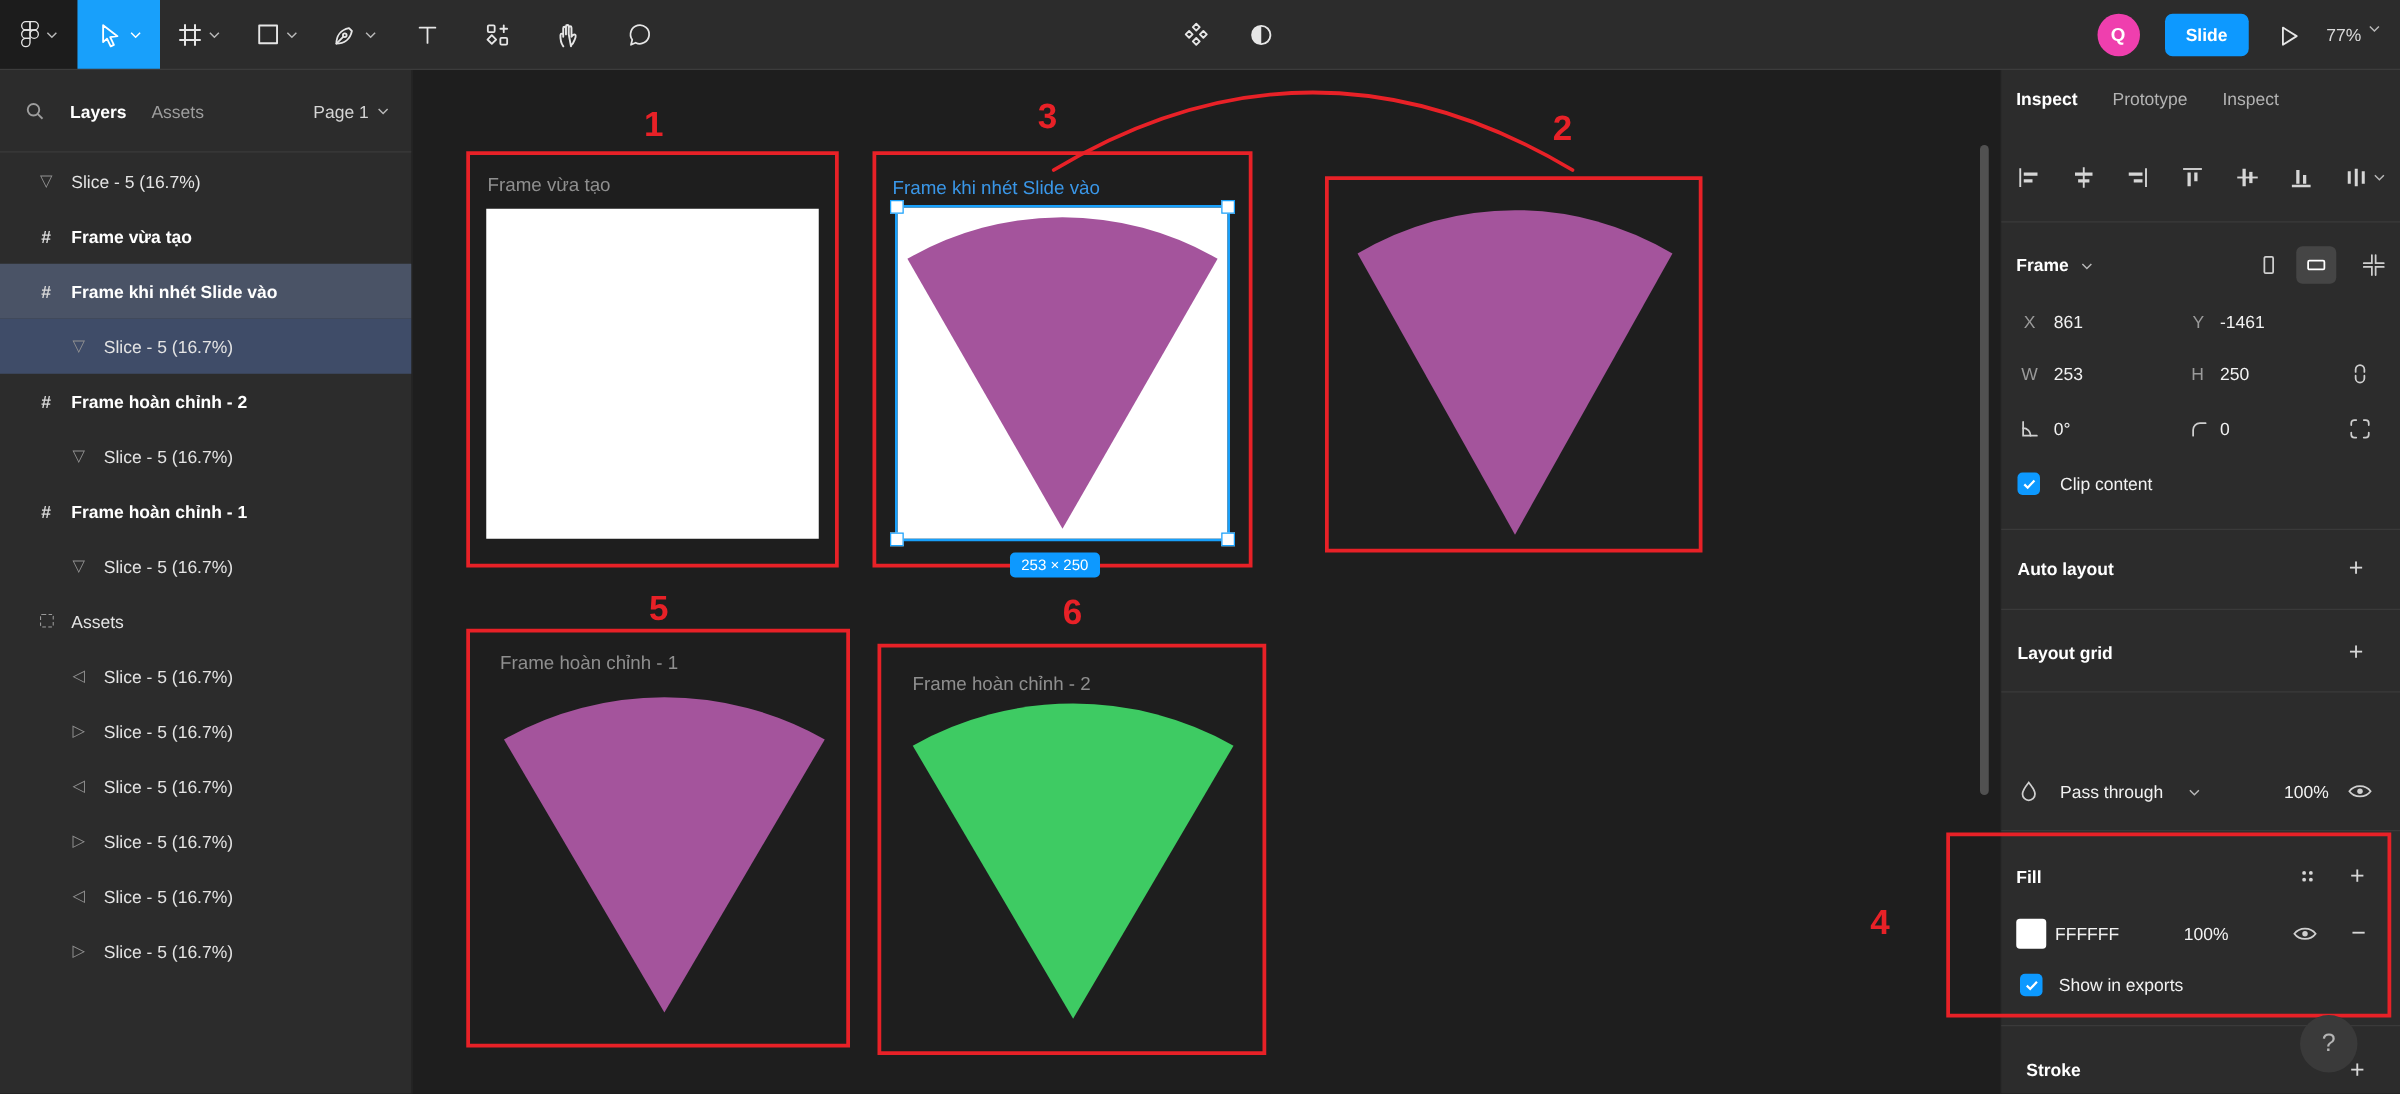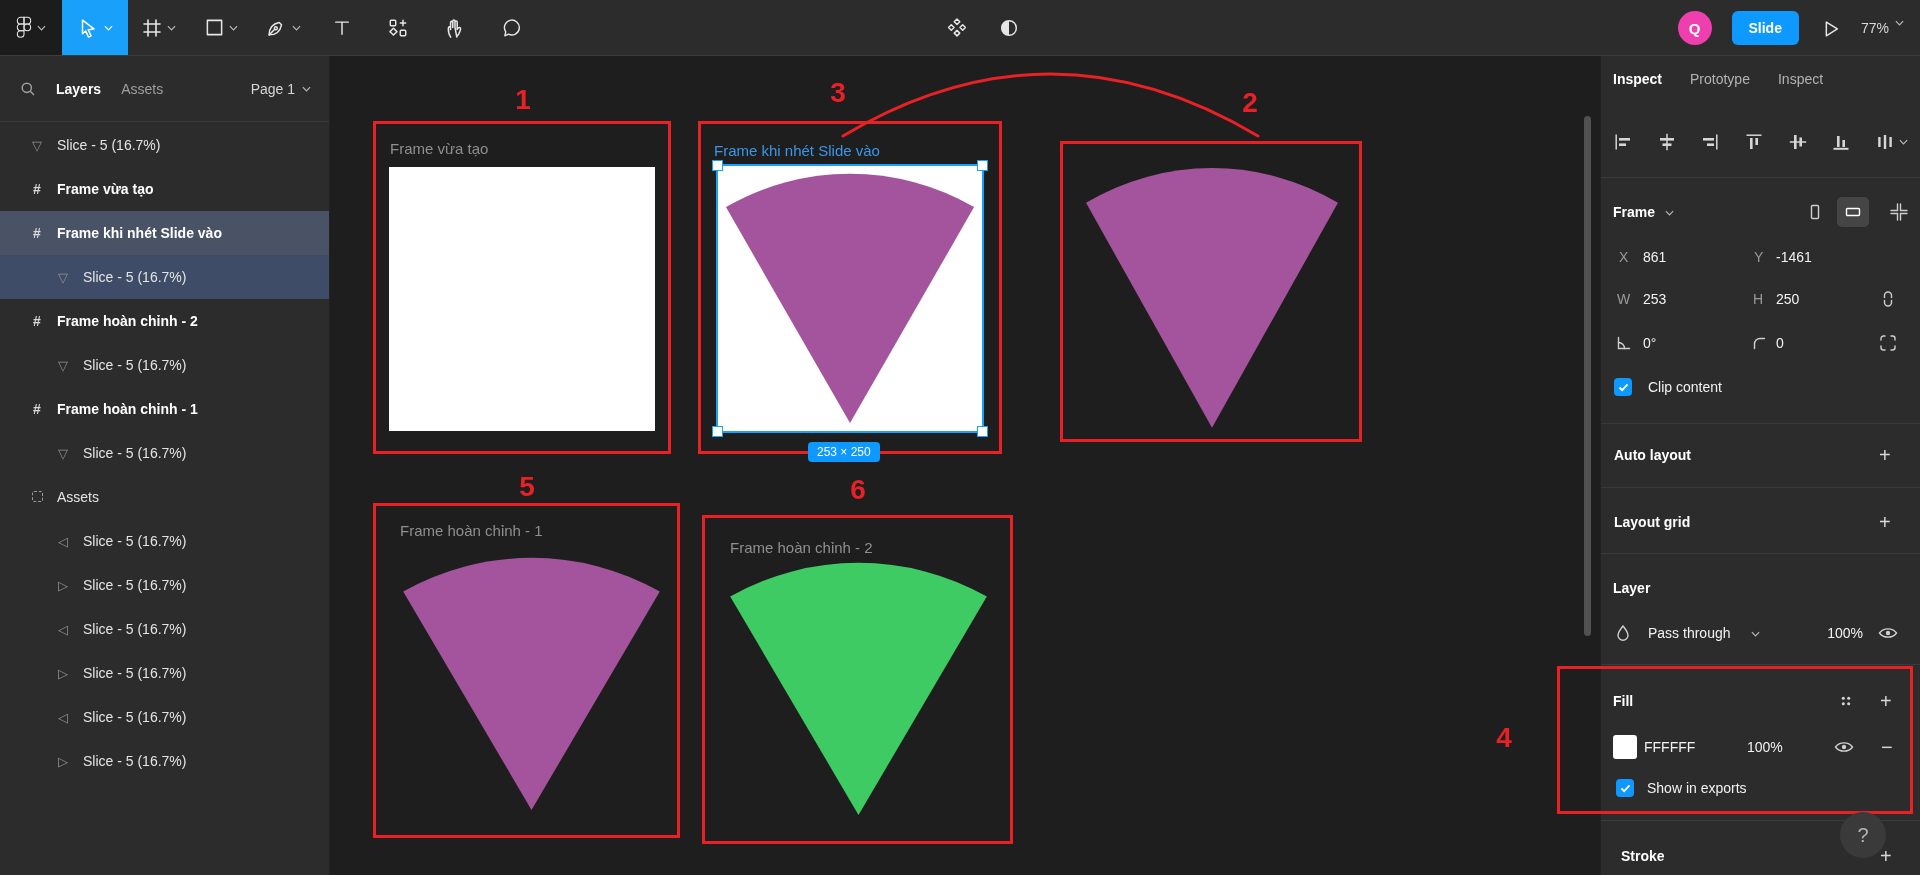--- a/index.html
+++ b/index.html
@@ -461,23 +461,20 @@
       <span class="pm" style="left:278px">+</span>
     </div>
     <div class="divider" style="top:431px"></div>
 
     <div class="prow" style="top:451px">
       <span class="ptitle" style="left:13px">Layout grid</span>
       <span class="pm" style="left:278px">+</span>
     </div>
     <div class="divider" style="top:497px"></div>
 
-    <div class="prow" style="top:517px">
-      <span class="ptitle" style="left:12px">Layer</span>
-    </div>
     <div class="prow" style="top:562px">
       <svg class="picon" width="20" height="20" viewBox="0 0 20 20" style="left:12px;top:5px">
           <path d="M10,3 C10,3 5,9.2 5,12.2 a5,5 0 0 0 10,0 C15,9.2 10,3 10,3 Z"></path>
         </svg>
       <span class="pval" style="left:47px">Pass through</span>
       <svg class="chev" width="9" height="6" viewBox="0 0 10 6" style="position:absolute;left:150px;top:13px">
           <path d="M1,1 L5,5 L9,1" fill="none" stroke="currentColor" stroke-width="1.3"></path>
         </svg>
       <span class="pval" style="left:208px;width:54px;text-align:right">100%</span>
       <svg class="picon" width="22" height="20" viewBox="0 0 22 20" style="left:276px;top:5px">

